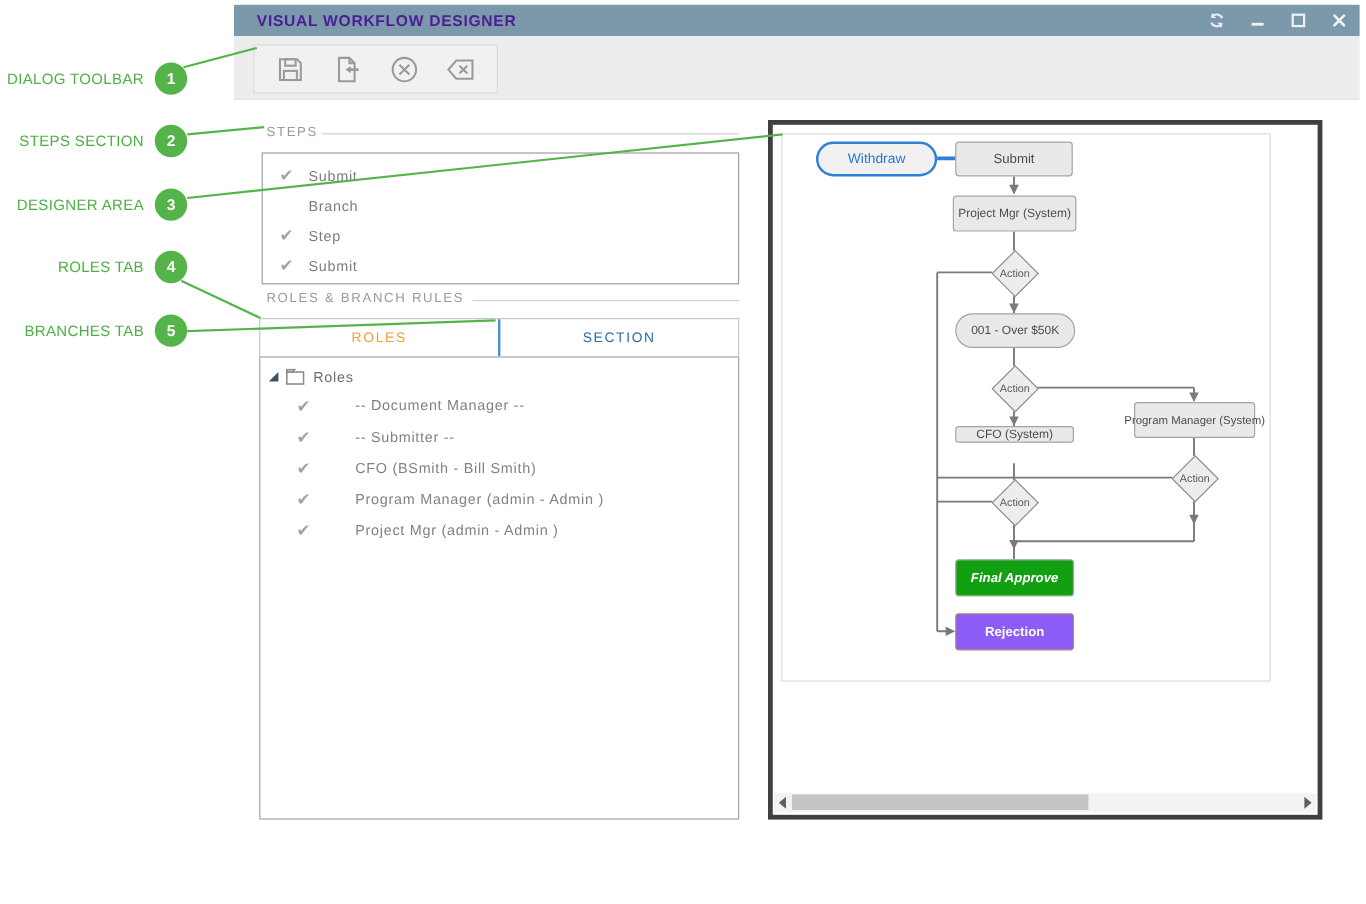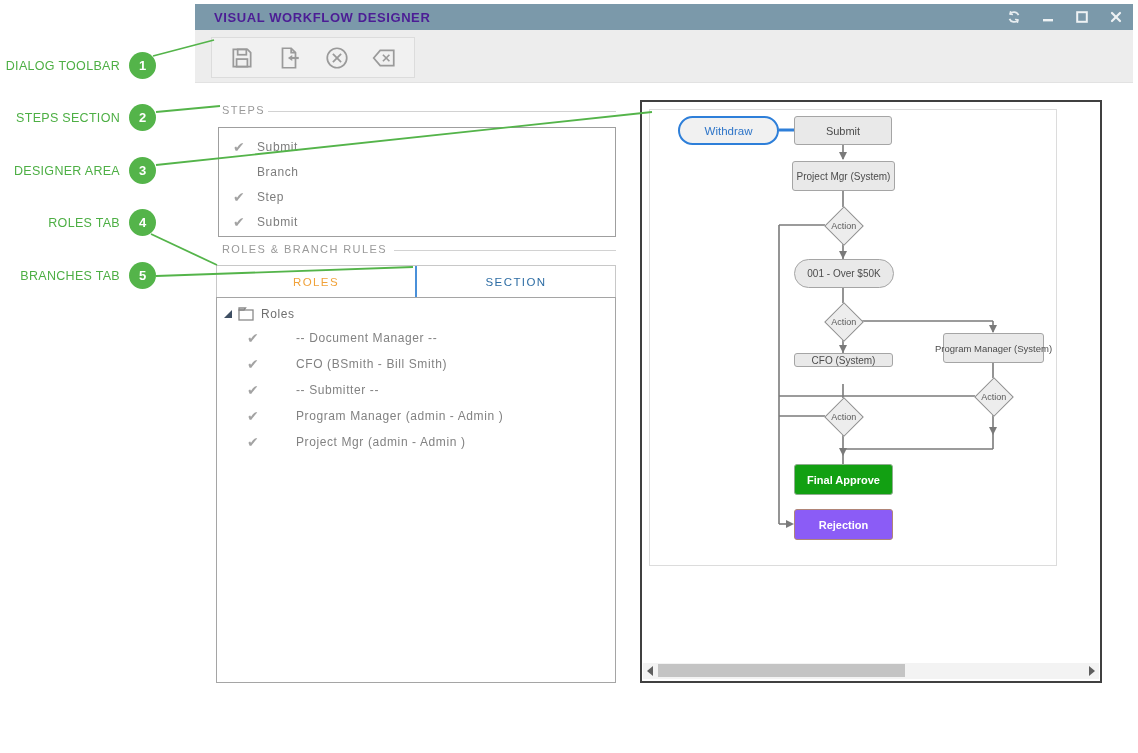--- a/index.html
+++ b/index.html
@@ -42,21 +42,21 @@
   .trow{height:26px;display:flex;align-items:center;}
   .trow.root{height:22px;padding-left:7px;}
   .expander{width:0;height:0;border-bottom:8px solid #3e4f63;border-left:8px solid transparent;margin-right:6px;}
   .folder{margin-right:7px;display:flex;}
   .trow .lbl{color:#828282;font-size:12px;letter-spacing:.6px;}
   .trow.child{padding-left:30px;gap:24px;}
   .trow.child .check{width:25px;}
   .trow.root .lbl{color:#6f6f6f;}
 
   
-  .designer{left:640px;top:100px;width:462px;height:583px;background:#fff;border:2px solid #404040;box-sizing:border-box;}
+  .designer{left:640px;top:100px;width:462px;height:583px;background:#fff;border:4px solid #404040;box-sizing:border-box;}
   .canvas{position:absolute;left:7px;top:7px;width:406px;height:455px;background:#fff;border:1px solid #dcdcdc;}
   .node{position:absolute;box-sizing:border-box;background:#e9e9e9;border:1px solid #a5a5a5;border-radius:3px;
         display:flex;align-items:center;justify-content:center;font-size:11px;color:#4c4c4c;white-space:nowrap;z-index:2;}
   .node.small{font-size:10px;}
   .node.tiny{font-size:9.5px;}
   .node.pill{border-radius:15px;}
   .node.start{background:#f1f1f1;border:2px solid #2e7fd9;color:#2e75c8;border-radius:15px;font-size:11.5px;}
   .node.green{background:#12a012;border:1px solid #8fae8f;color:#fff;font-weight:bold;}
   .node.red{background:#8b5cf6;border:1px solid #b08578;color:#fff;font-weight:bold;}
   .diamond{position:absolute;width:26px;height:26px;background:#ededed;border:1px solid #8e8e8e;transform:rotate(45deg);
@@ -193,25 +193,25 @@
           </svg>
       </span>
       <span class="lbl">Roles</span>
     </div>
     <div class="trow child">
       <span class="check"></span>
       <span class="lbl">-- Document Manager --</span>
     </div>
     <div class="trow child">
       <span class="check"></span>
+      <span class="lbl">-- Submitter --</span>
+    </div>
+    <div class="trow child">
+      <span class="check"></span>
       <span class="lbl">CFO (BSmith - Bill Smith)</span>
-    </div>
-    <div class="trow child">
-      <span class="check"></span>
-      <span class="lbl">-- Submitter --</span>
     </div>
     <div class="trow child">
       <span class="check"></span>
       <span class="lbl">Program Manager (admin - Admin )</span>
     </div>
     <div class="trow child">
       <span class="check"></span>
       <span class="lbl">Project Mgr (admin - Admin )</span>
     </div>
   </div>
@@ -262,21 +262,21 @@
           <span>Action</span>
         </div>
       <div class="node small" style="left:144px;top:243px;width:99px;height:14px;">CFO (System)</div>
       <div class="node tiny" style="left:293px;top:223px;width:101px;height:30px;">Program Manager (System)</div>
       <div class="diamond" style="left:330px;top:273px;">
           <span>Action</span>
         </div>
       <div class="diamond" style="left:180px;top:293px;">
           <span>Action</span>
         </div>
-      <div class="node green" style="left:144px;top:354px;width:99px;height:31px;">Final Approve</div>
+      <div class="node green" style="left:144px;top:354px;width:99px;height:31px;font-style:italic;">Final Approve</div>
       <div class="node red" style="left:144px;top:399px;width:99px;height:31px;">Rejection</div>
     </div>
 
     <div class="hscroll">
       <div class="sb-btn left">
           <span class="tri-l"></span>
         </div>
       <div class="sb-thumb"></div>
       <div class="sb-btn right">
           <span class="tri-r"></span>

